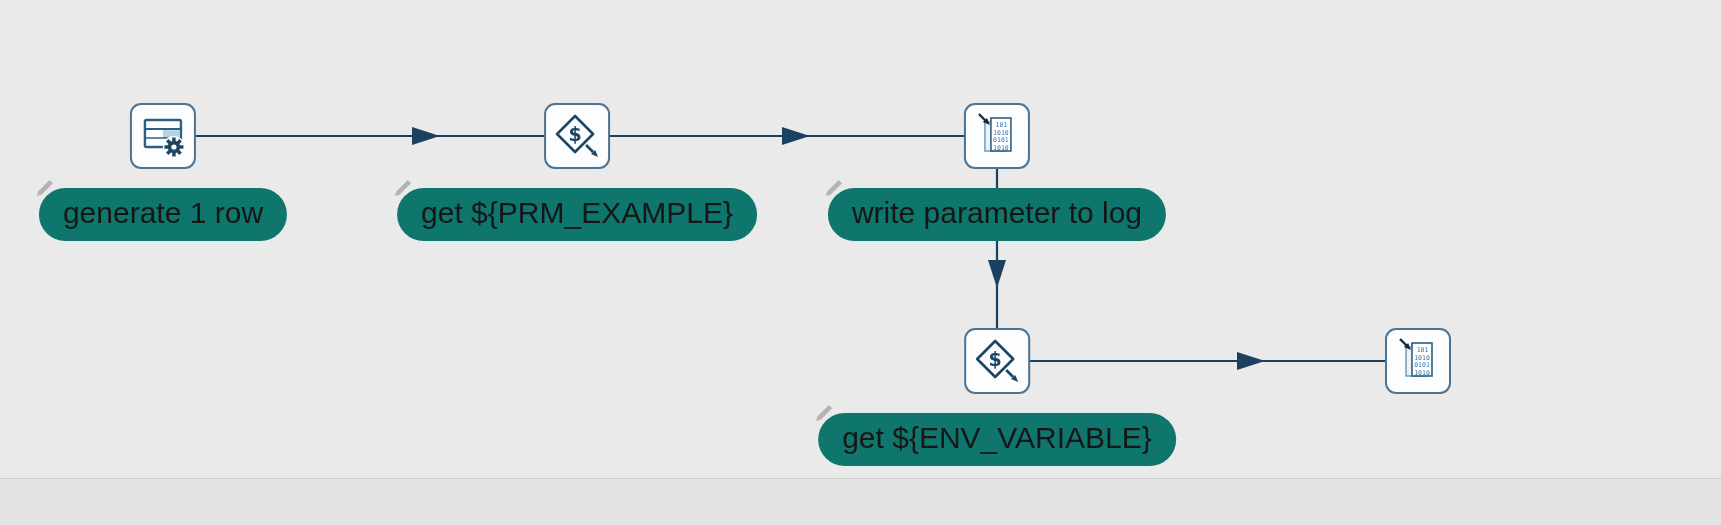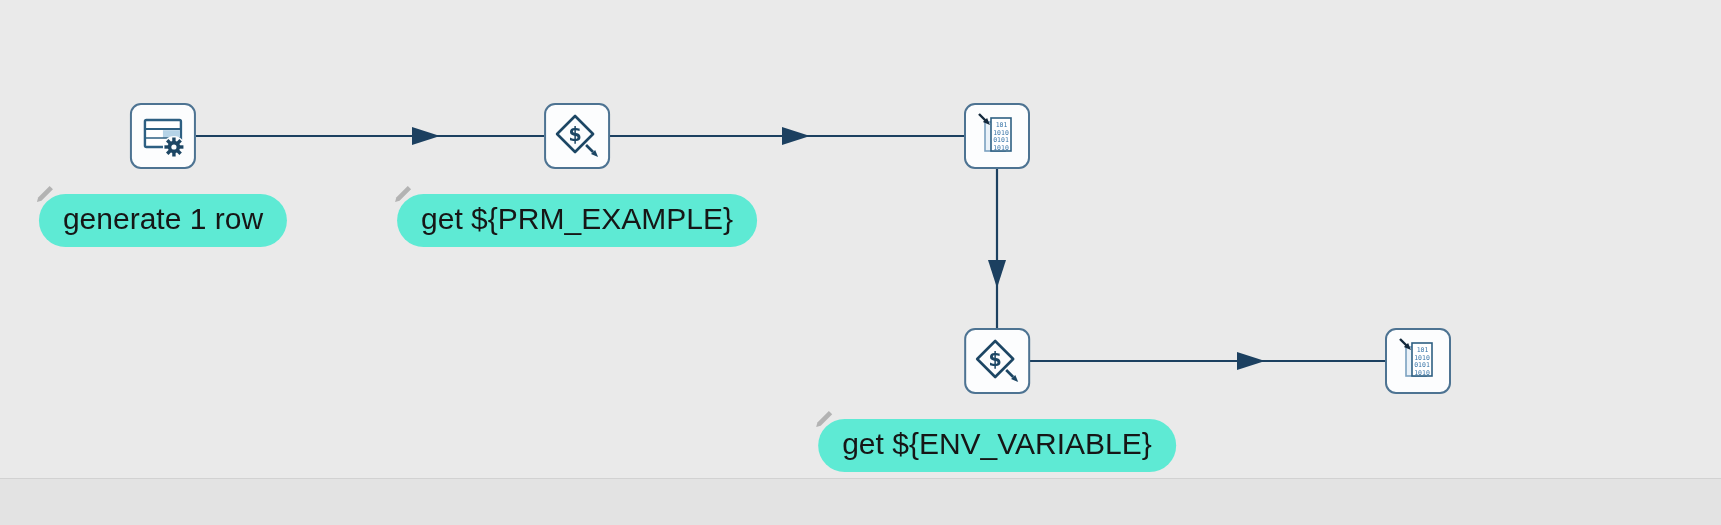--- a/index.html
+++ b/index.html
@@ -17,22 +17,22 @@
     display:flex; flex-direction:column; align-items:center;
     transform:translateX(-50%);
   }
   .icon-box {
     width:66px; height:66px; box-sizing:border-box;
     background:#fcfdfe; border:2px solid #4d7392; border-radius:11px;
     display:flex; align-items:center; justify-content:center;
     cursor:pointer;
   }
   .node-label {
-    position:relative; margin-top:25px;
-    background:#5eead4; border-radius:27px;
+    position:relative; margin-top:19px;
+    background:#0f766e; border-radius:27px;
     padding:6px 24px 9px;
     font-size:30px; line-height:38px; color:#161616;
     white-space:nowrap; cursor:pointer;
   }
   .pencil { position:absolute; left:-6px; top:-18px; }
 
   .bottom-strip {
     position:absolute; left:0; right:0; top:478px; bottom:0;
     background:#e3e3e3; border-top:1px solid #d2d2d2; z-index:0;
   }
@@ -120,20 +120,28 @@
         <g font-family="'DejaVu Sans Mono', monospace" font-size="6.5" fill="#3a76a8" text-anchor="middle">
           <text x="35.5" y="22">101</text>
           <text x="35" y="29.5">1010</text>
           <text x="35" y="37">0101</text>
           <text x="35" y="44.5">1010</text>
         </g>
         <line x1="13" y1="9" x2="20" y2="16" stroke="#14293c" stroke-width="2.4"></line>
         <polygon points="24,20 21.1,12.9 16.9,17.1" fill="#14293c"></polygon>
       </svg>
     </div>
+    <div class="node-label">
+      <span class="pencil">
+        <svg width="24" height="24" viewBox="0 0 24 24">
+            <path d="M4 21l4.5-1.2L20 8.3 16.7 5 5.2 16.5z" fill="#b3b3b3"></path>
+          </svg>
+      </span>
+      <span>write parameter to log</span>
+    </div>
   </div>
 
   <div class="node" style="left:997px; top:328px;">
     <div class="icon-box">
       <svg width="62" height="62" viewBox="0 0 62 62">
         <polygon points="29,11 47,29 29,47 11,29" fill="#fcfdfe" stroke="#1c4664" stroke-width="2.6" stroke-linejoin="round"></polygon>
         <text x="29" y="36" text-anchor="middle" font-size="19" font-weight="bold" fill="#1c4664" font-family="'DejaVu Sans', sans-serif">$</text>
         <line x1="40" y1="40" x2="47" y2="47" stroke="#1c4664" stroke-width="2.6"></line>
         <polygon points="52,52 49.1,44.9 44.9,49.1" fill="#1c4664"></polygon>
       </svg>

